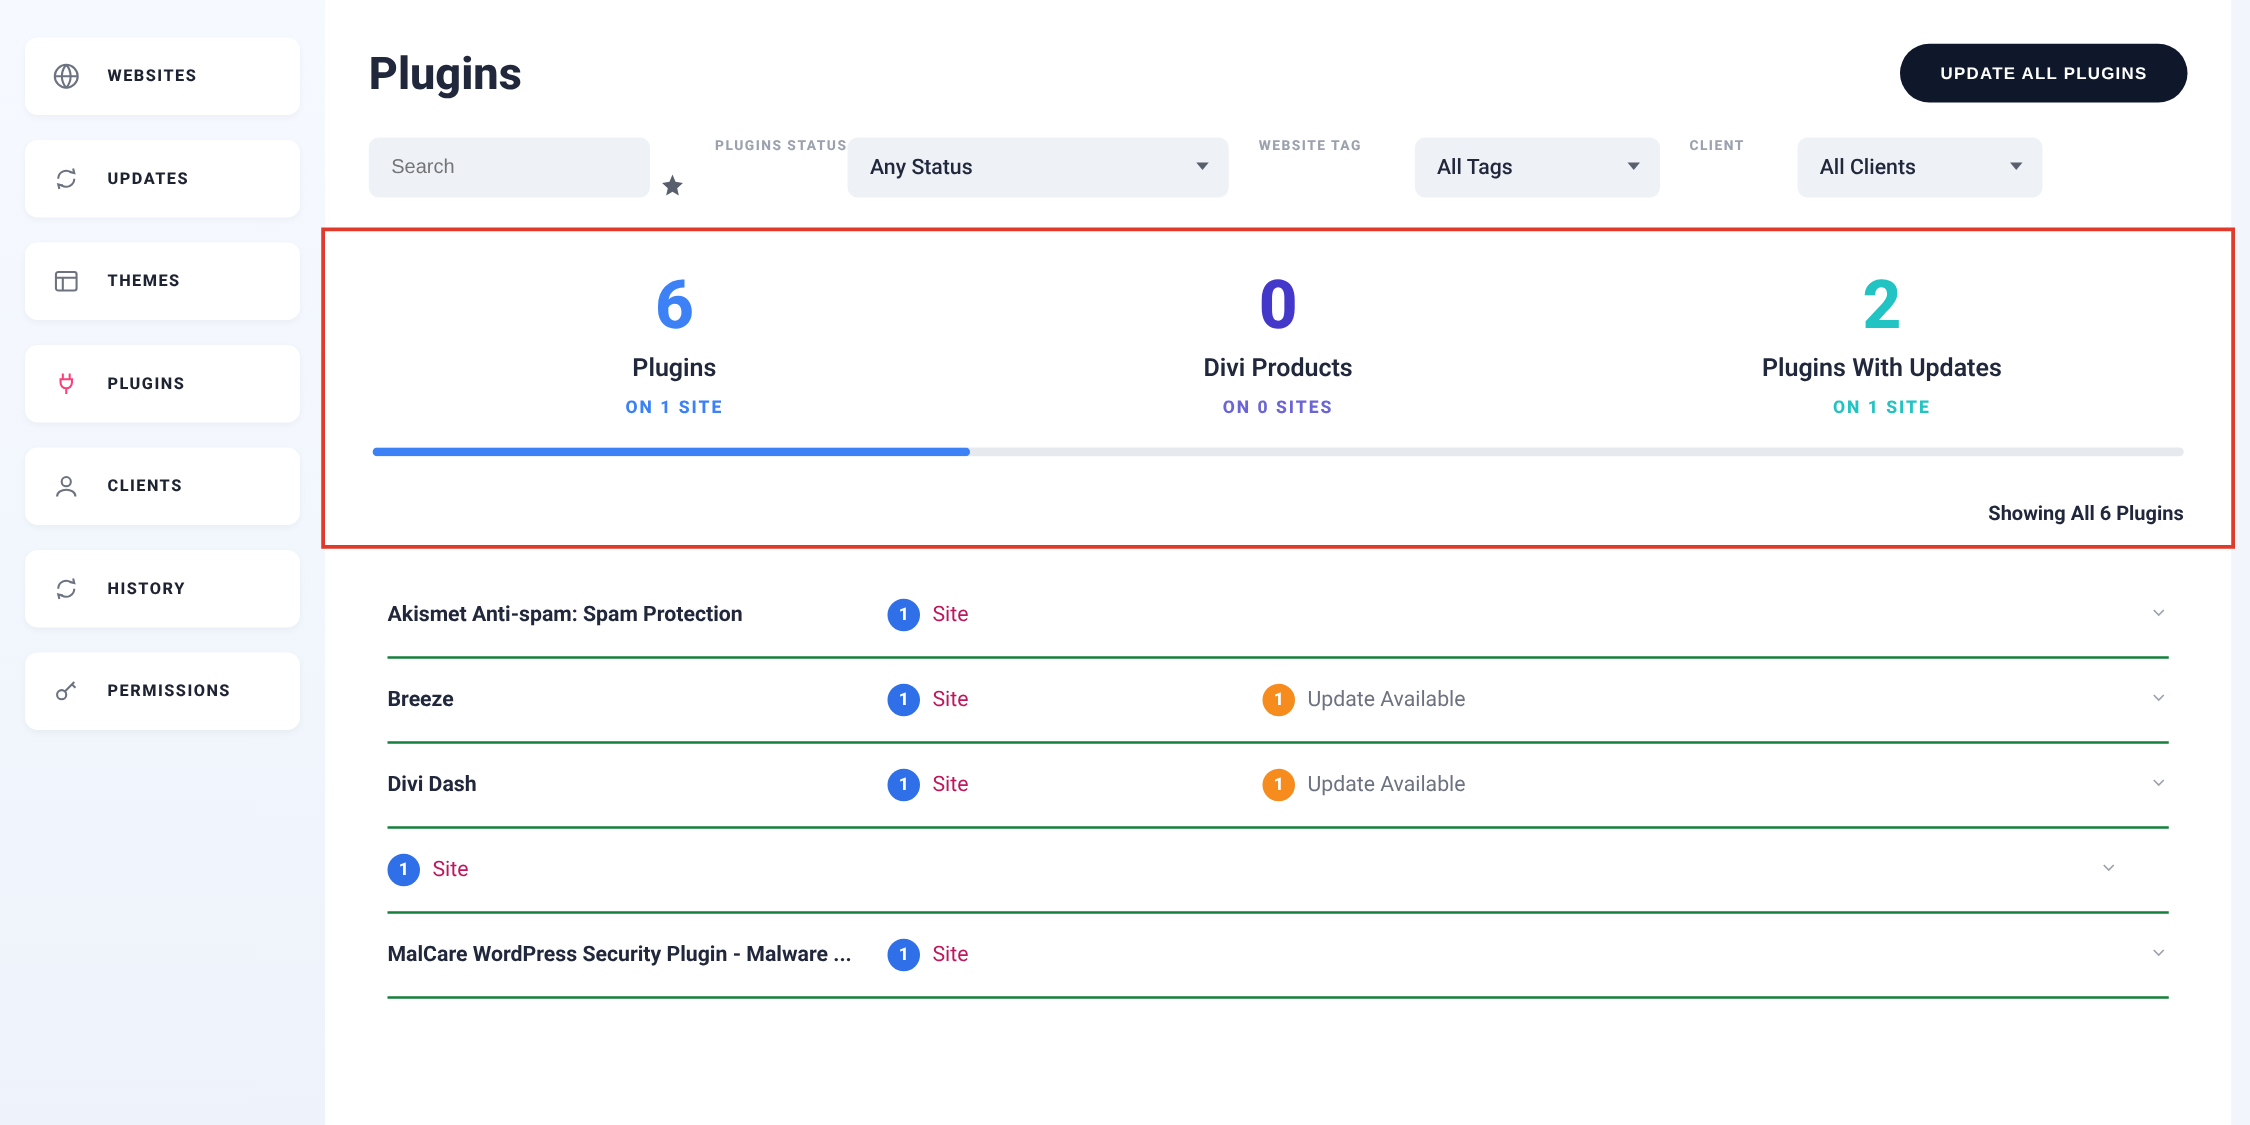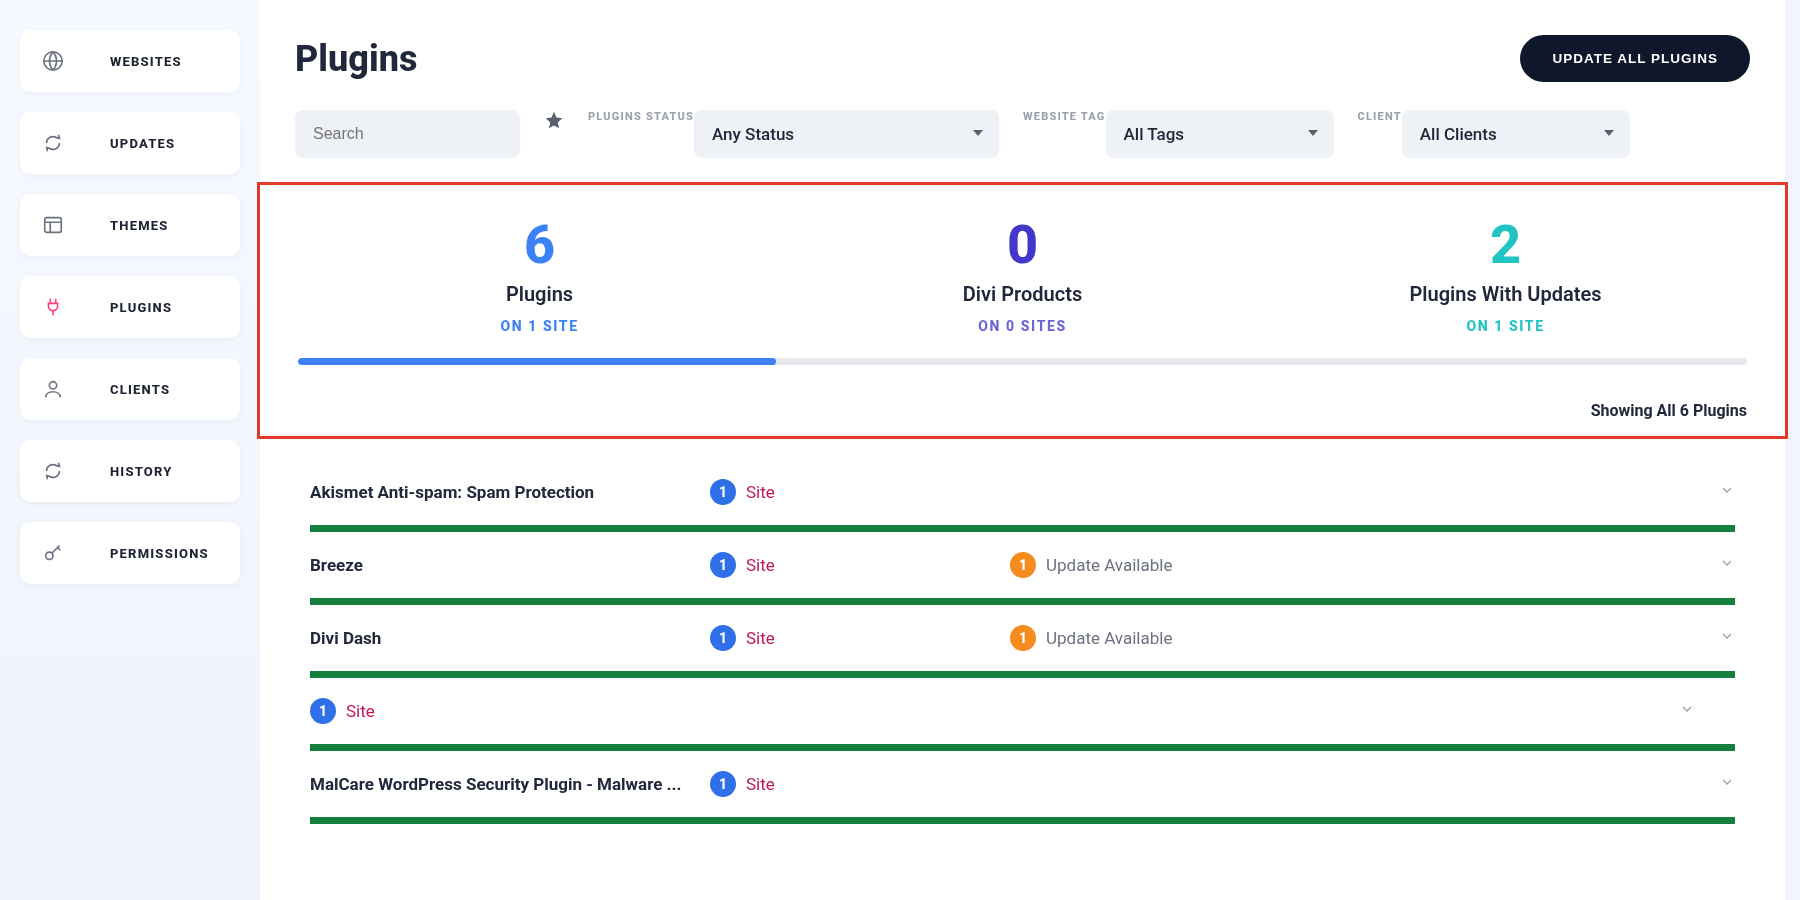--- a/index.html
+++ b/index.html
@@ -1,53 +1,53 @@
 <!DOCTYPE html>
 <html><head>
 <meta charset="utf-8">
 <style>
 * { box-sizing: border-box; margin: 0; padding: 0; }
 body { font-family: -apple-system, BlinkMacSystemFont, "Segoe UI", Roboto, Arial, sans-serif; background: #f2f5fb; color: #1e2332; }
 .app { display: flex; min-height: 900px; }
 .sidebar { width: 260px; padding: 30px 20px; background: linear-gradient(180deg, #f6f9ff 0%, #eef3fb 100%); }
-.nav-item { display: flex; align-items: center; background: #fff; border-radius: 10px; padding: 20px 22px; margin-bottom: 20px; cursor: pointer; box-shadow: 0 2px 6px rgba(0,0,0,0.04); gap: 24px; }
+.nav-item { display: flex; align-items: center; background: #fff; border-radius: 10px; padding: 20px 22px; margin-bottom: 20px; cursor: pointer; box-shadow: 0 2px 6px rgba(0,0,0,0.04); }
 .nav-item.active .nav-icon { stroke: #ff3f7a; fill: none; }
 .nav-item.active .nav-icon-plug { stroke: #ff3f7a; }
 .nav-icon { width: 22px; height: 22px; margin-right: 22px; stroke: #6c7280; fill: none; stroke-width: 1.8; }
 .nav-label { font-size: 13px; font-weight: 800; letter-spacing: 1.2px; color: #1e2332; text-transform: uppercase; }
 .main { flex: 1; padding: 35px 35px 0 35px; background: #fff; margin: 0 15px 0 0; position: relative; }
 .header-row { display: flex; justify-content: space-between; align-items: center; margin-bottom: 28px; }
 .page-title { font-size: 36px; font-weight: 800; color: #21283c; }
 .update-btn { background: #0f172a; color: #fff; border: none; border-radius: 999px; padding: 16px 32px; font-size: 13.5px; font-weight: 800; letter-spacing: 1px; cursor: pointer; }
 .filters-row { display: flex; align-items: flex-end; gap: 24px; margin-bottom: 24px; }
 .filter-group { display: flex; flex-direction: row; }
 .filter-label { font-size: 11px; font-weight: 800; letter-spacing: 1.2px; color: #9ba2ae; margin-bottom: 8px; text-transform: uppercase; }
-.search-wrap { display: flex; align-items: flex-start; gap: 24px; }
+.search-wrap { display: flex; align-items: flex-end; gap: 8px; }
 .search-input { width: 225px; height: 48px; background: #eef1f6; border: none; border-radius: 8px; padding: 0 18px; font-size: 16px; color: #6c7280; }
 .star-icon { width: 20px; height: 20px; fill: #5a5f6e; }
 .select { position: relative; width: 305px; height: 48px; background: #eef1f6; border-radius: 8px; display: flex; align-items: center; padding: 15px 18px; font-size: 17px; font-weight: 500; color: #21283c; cursor: pointer; }
-.select-sm { width: 228px; }
+.select-sm { width: 196px; margin-left: 42px; }
 .select::after { content: ""; position: absolute; right: 16px; top: 20px; border-left: 5px solid transparent; border-right: 5px solid transparent; border-top: 6px solid #5a5f6e; }
 .stats-box { border: 3px solid #e13a2a; margin: 0 -38px 20px -38px; padding: 28px 38px 16px 38px; position: relative; }
 .stats-row { display: flex; justify-content: space-around; text-align: center; }
 .stat { flex: 1; }
 .stat-num { font-size: 54px; font-weight: 800; margin-bottom: 6px; }
 .stat-num.blue { color: #3c82f6; }
 .stat-num.indigo { color: #4338ca; }
 .stat-num.teal { color: #22c3c3; }
 .stat-label { font-size: 20px; font-weight: 600; color: #21283c; margin-bottom: 12px; }
 .stat-sub { font-size: 14px; font-weight: 800; letter-spacing: 1.6px; text-transform: uppercase; }
 .stat-sub.blue { color: #3c82f6; }
 .stat-sub.indigo { color: #6b66d6; }
 .stat-sub.teal { color: #22c3c3; }
 .progress-bar { height: 7px; background: #e6e9ee; border-radius: 4px; margin-top: 24px; overflow: hidden; }
 .progress-fill { height: 100%; background: #3c82f6; border-radius: 4px; }
 .showing { text-align: right; font-size: 16px; font-weight: 700; color: #21283c; margin-top: 36px; }
 .plugin-list { margin-top: 10px; padding: 0 15px; }
-.plugin-row { display: grid; grid-template-columns: 400px 300px 1fr 40px; align-items: center; padding: 20px 0; border-bottom: 7px solid #15803d; }
+.plugin-row { display: grid; grid-template-columns: 400px 300px 1fr 40px; align-items: center; padding: 20px 0; border-bottom: 2px solid #15803d; }
 .plugin-name { font-size: 17px; font-weight: 700; color: #21283c; white-space: nowrap; overflow: hidden; text-overflow: ellipsis; }
 .site-cell { display: flex; align-items: center; gap: 10px; }
 .badge { width: 26px; height: 26px; border-radius: 50%; display: flex; align-items: center; justify-content: center; color: #fff; font-weight: 800; font-size: 14px; }
 .badge.blue { background: #2f6fe8; }
 .badge.orange { background: #f68b1e; }
 .site-text { font-size: 17px; color: #be185d; }
 .update-cell { display: flex; align-items: center; gap: 10px; }
 .update-text { font-size: 17px; color: #6c7280; }
 .chevron { justify-self: end; }
 .chevron svg { width: 16px; height: 16px; stroke: #9ba2ae; fill: none; stroke-width: 2; }

